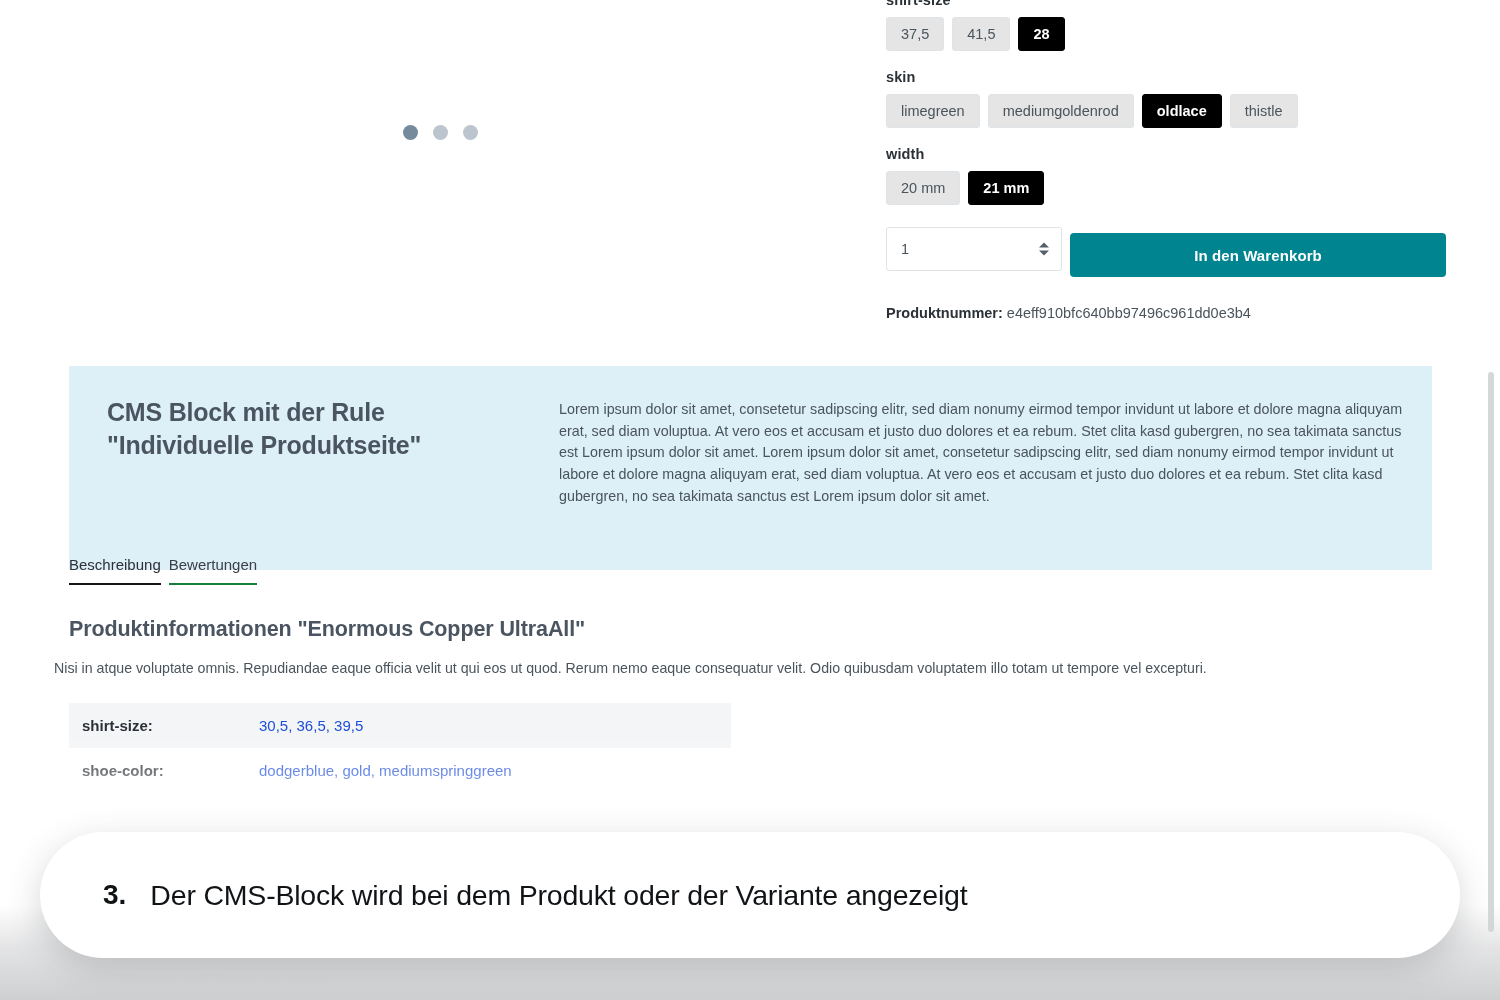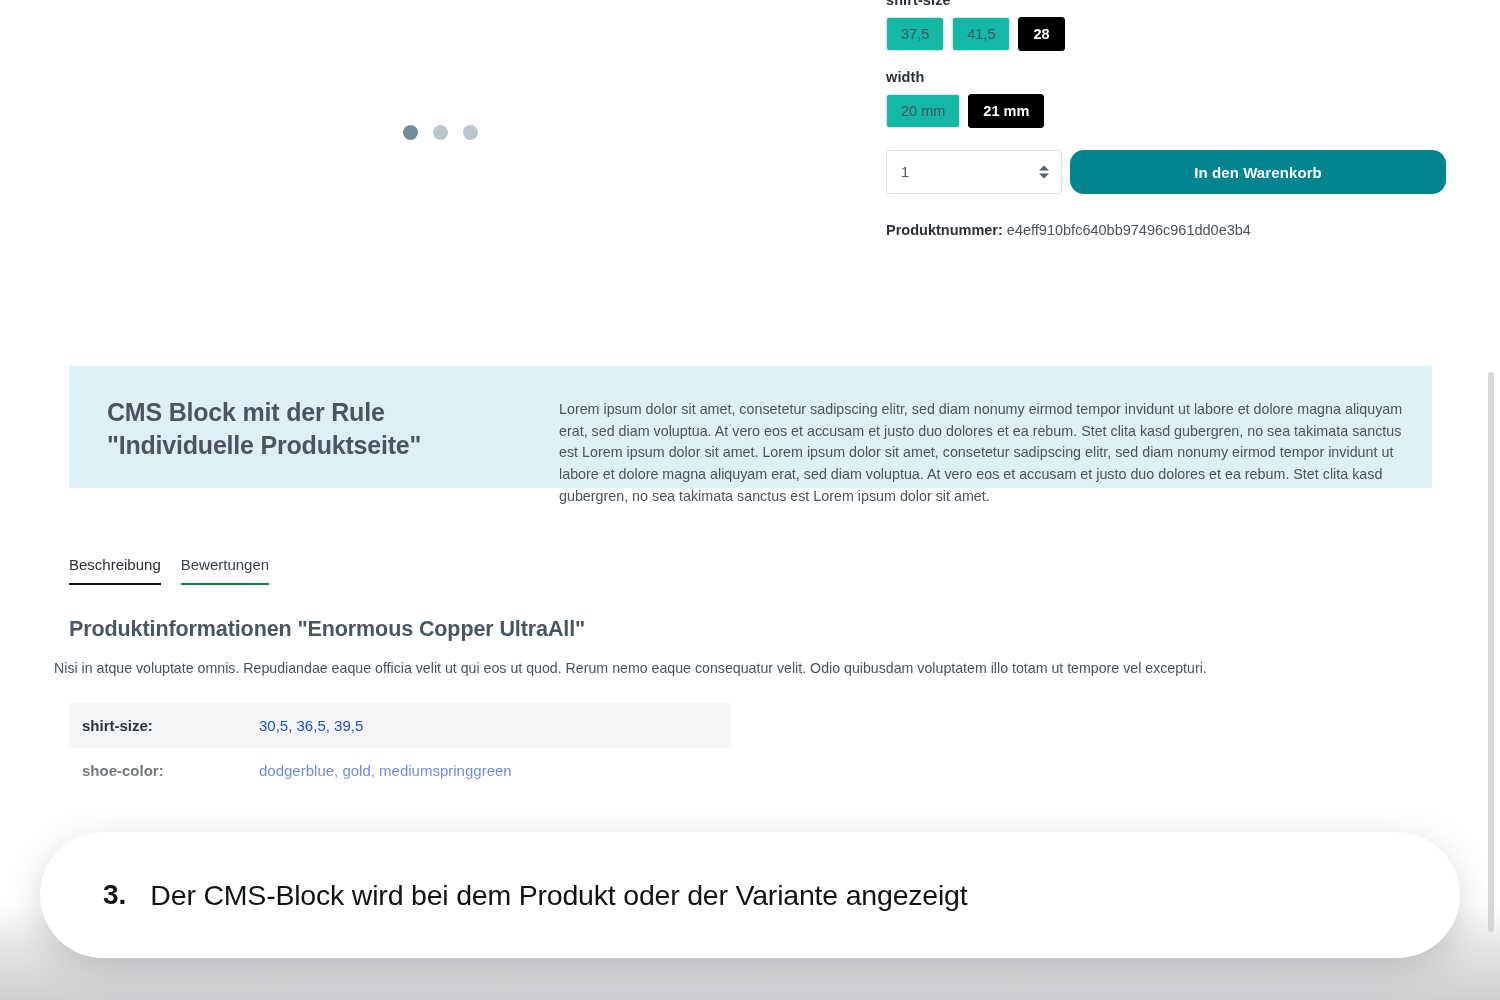--- a/index.html
+++ b/index.html
@@ -40,21 +40,21 @@
     margin-bottom: 9px; letter-spacing: .1px;
   }
   .opt-row { display: flex; gap: 8px; flex-wrap: wrap; }
   .opt {
     min-width: 0;
     height: 34px;
     padding: 0 14px;
     display: inline-flex; align-items: center; justify-content: center;
     border: 1px solid #dee4e8;
     border-radius: 3px;
-    background: #14b8a6;
+    background: #e5e5e5;
     color: #4a545c;
     font-size: 14.5px;
     white-space: nowrap;
     cursor: pointer;
   }
   .opt.selected {
     background: #000000;
     border-color: #000000;
     color: #ffffff;
     font-weight: bold;
@@ -86,37 +86,38 @@
     border-right: 5px solid transparent;
   }
   .qty-arrows .up { border-bottom: 5px solid #55606a; }
   .qty-arrows .down { border-top: 5px solid #55606a; }
 
   .cart-btn {
     flex: 1;
     height: 44px;
     background: #008490;
     color: #ffffff;
-    border: none; border-radius: 14px;
+    border: none; border-radius: 4px;
     font-size: 15px; font-weight: bold;
     font-family: "Liberation Sans", sans-serif;
     cursor: pointer;
     letter-spacing: .1px;
+    margin-top: 6px;
   }
 
   .prodnum {
     margin-top: 28px;
     font-size: 14.5px; color: #4a545c;
   }
   .prodnum b { color: #2b3136; }
 
   
   .cms-block {
     position: absolute; left: 69px; top: 366px;
-    width: 1363px; height: 122px;
+    width: 1363px; height: 204px;
     background: #ddeff7;
     display: flex;
     padding: 30px 24px 0 20px;
   }
   .cms-head {
     width: 470px;
     font-size: 25px; font-weight: bold;
     color: #4a5561; line-height: 1.33;
     letter-spacing: -.2px;
     padding-left: 18px;
@@ -124,21 +125,21 @@
   .cms-text {
     flex: 1;
     font-size: 14.3px; color: #4a545c;
     line-height: 1.52;
     padding-top: 3px;
   }
 
   
   .tabs {
     position: absolute; left: 69px; top: 556px;
-    display: flex; gap: 20px;
+    display: flex; gap: 8px;
   }
   .tab {
     font-size: 15px; color: #3a4149;
     padding-bottom: 10px;
     cursor: pointer;
     border-bottom: 2px solid #15803d;
   }
   .tab.active { border-bottom: 2px solid #141414; color: #2b3136; }
 
   
@@ -248,20 +249,29 @@
 
     <div class="opt-group">
       <div class="opt-label">shirt-size</div>
       <div class="opt-row">
         <span class="opt">37,5</span>
         <span class="opt">41,5</span>
         <span class="opt selected">28</span>
       </div>
     </div>
 
+    <div class="opt-group">
+      <div class="opt-label">skin</div>
+      <div class="opt-row">
+        <span class="opt">limegreen</span>
+        <span class="opt">mediumgoldenrod</span>
+        <span class="opt selected">oldlace</span>
+        <span class="opt">thistle</span>
+      </div>
+    </div>
 
     <div class="opt-group">
       <div class="opt-label">width</div>
       <div class="opt-row">
         <span class="opt">20 mm</span>
         <span class="opt selected">21 mm</span>
       </div>
     </div>
 
     <div class="buy-row">

